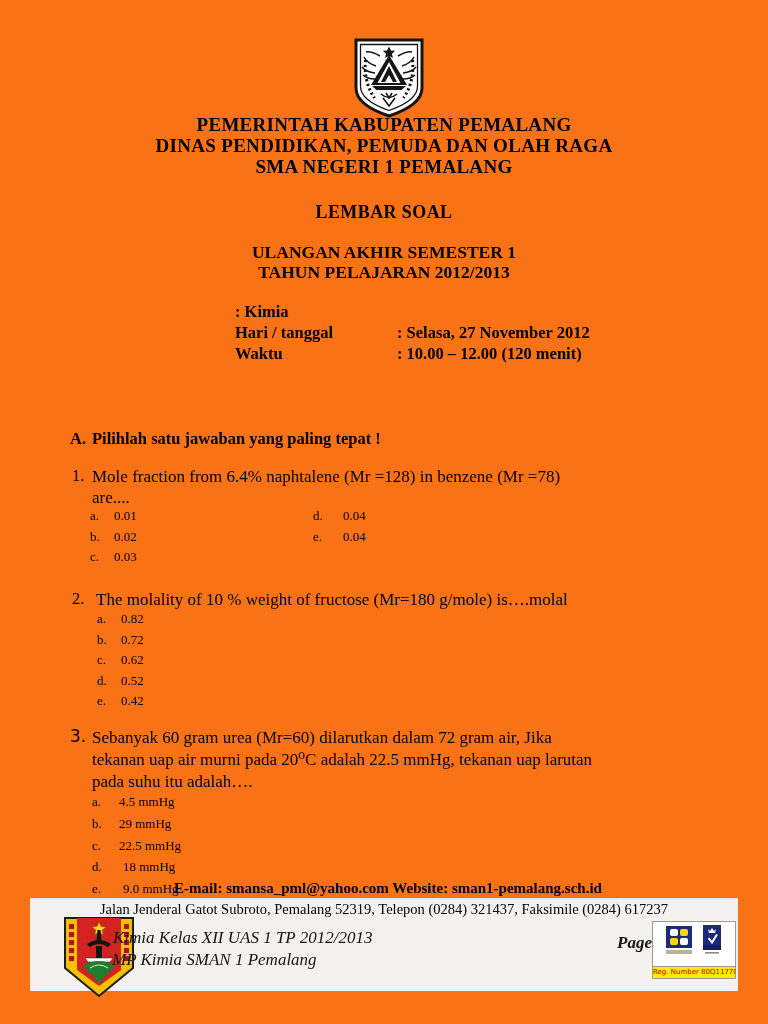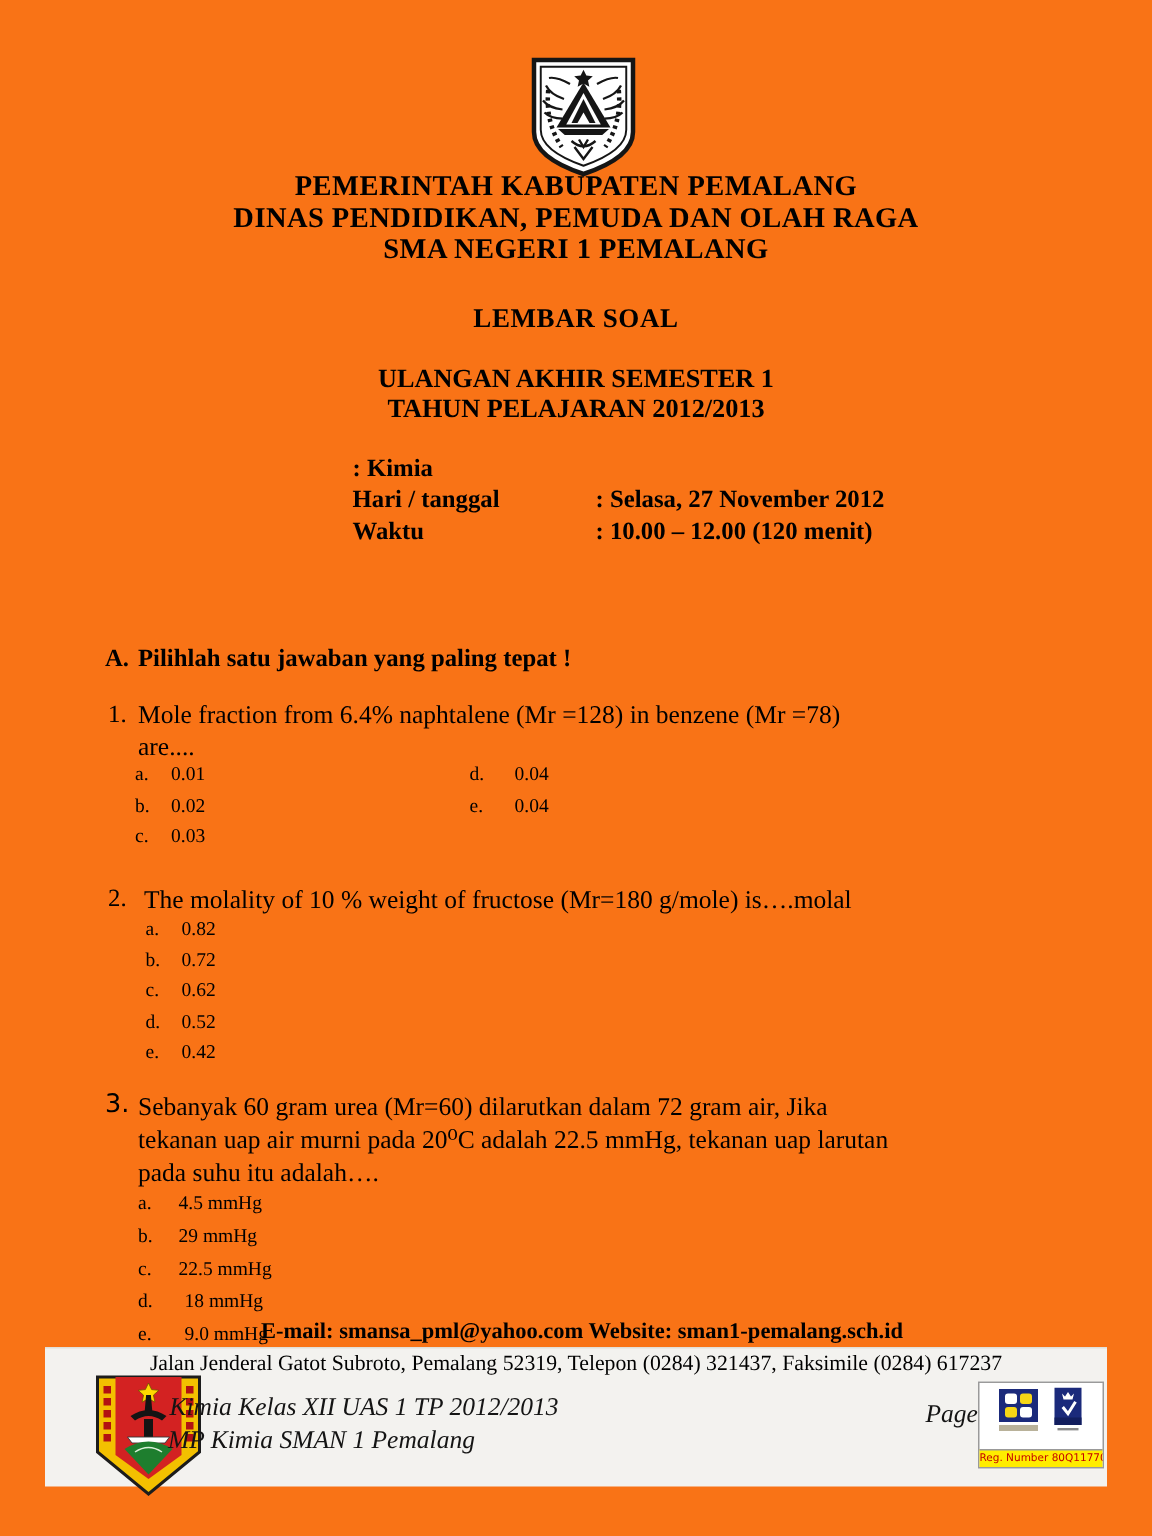--- a/index.html
+++ b/index.html
@@ -32,21 +32,21 @@
   .col2{position:absolute;left:223px;top:0;}
   .col2 .ol{width:30px;}
 
   
   .footer-band{left:30px;top:898px;width:708px;height:92px;background:#f3f2ef;border-top:1px solid #e2e0da;}
   .footer-address{top:901px;font-size:14.5px;z-index:2;}
   .footer-contact{left:30px;top:880px;width:642px;text-align:center;padding-left:74px;box-sizing:border-box;
                   font-size:15px;font-weight:bold;z-index:2;}
   .runfoot{font-style:italic;font-size:17px;color:#141414;z-index:3;}
   .runfoot-1{left:113px;top:928px;}
-  .runfoot-page{left:617px;top:933px;}
+  .runfoot-page{left:617px;top:933px;font-weight:bold;}
   .runfoot-2{left:112px;top:950px;}
   .school-crest{left:62px;top:916px;z-index:1;}
   .cert-badge{left:652px;top:921px;width:84px;height:58px;background:#fff;border:1px solid #9a9a9a;
               box-sizing:border-box;display:flex;flex-direction:column;justify-content:space-between;z-index:2;}
   .cert-logos{display:flex;gap:7px;justify-content:center;padding-top:3px;}
   .cert-reg{background:#ffec00;color:#c40000;border-top:1px solid #999;
             font-family:"DejaVu Sans","Liberation Sans",sans-serif;font-size:7px;line-height:11px;text-align:center;
             white-space:nowrap;overflow:hidden;}
 </style>
 </head>

